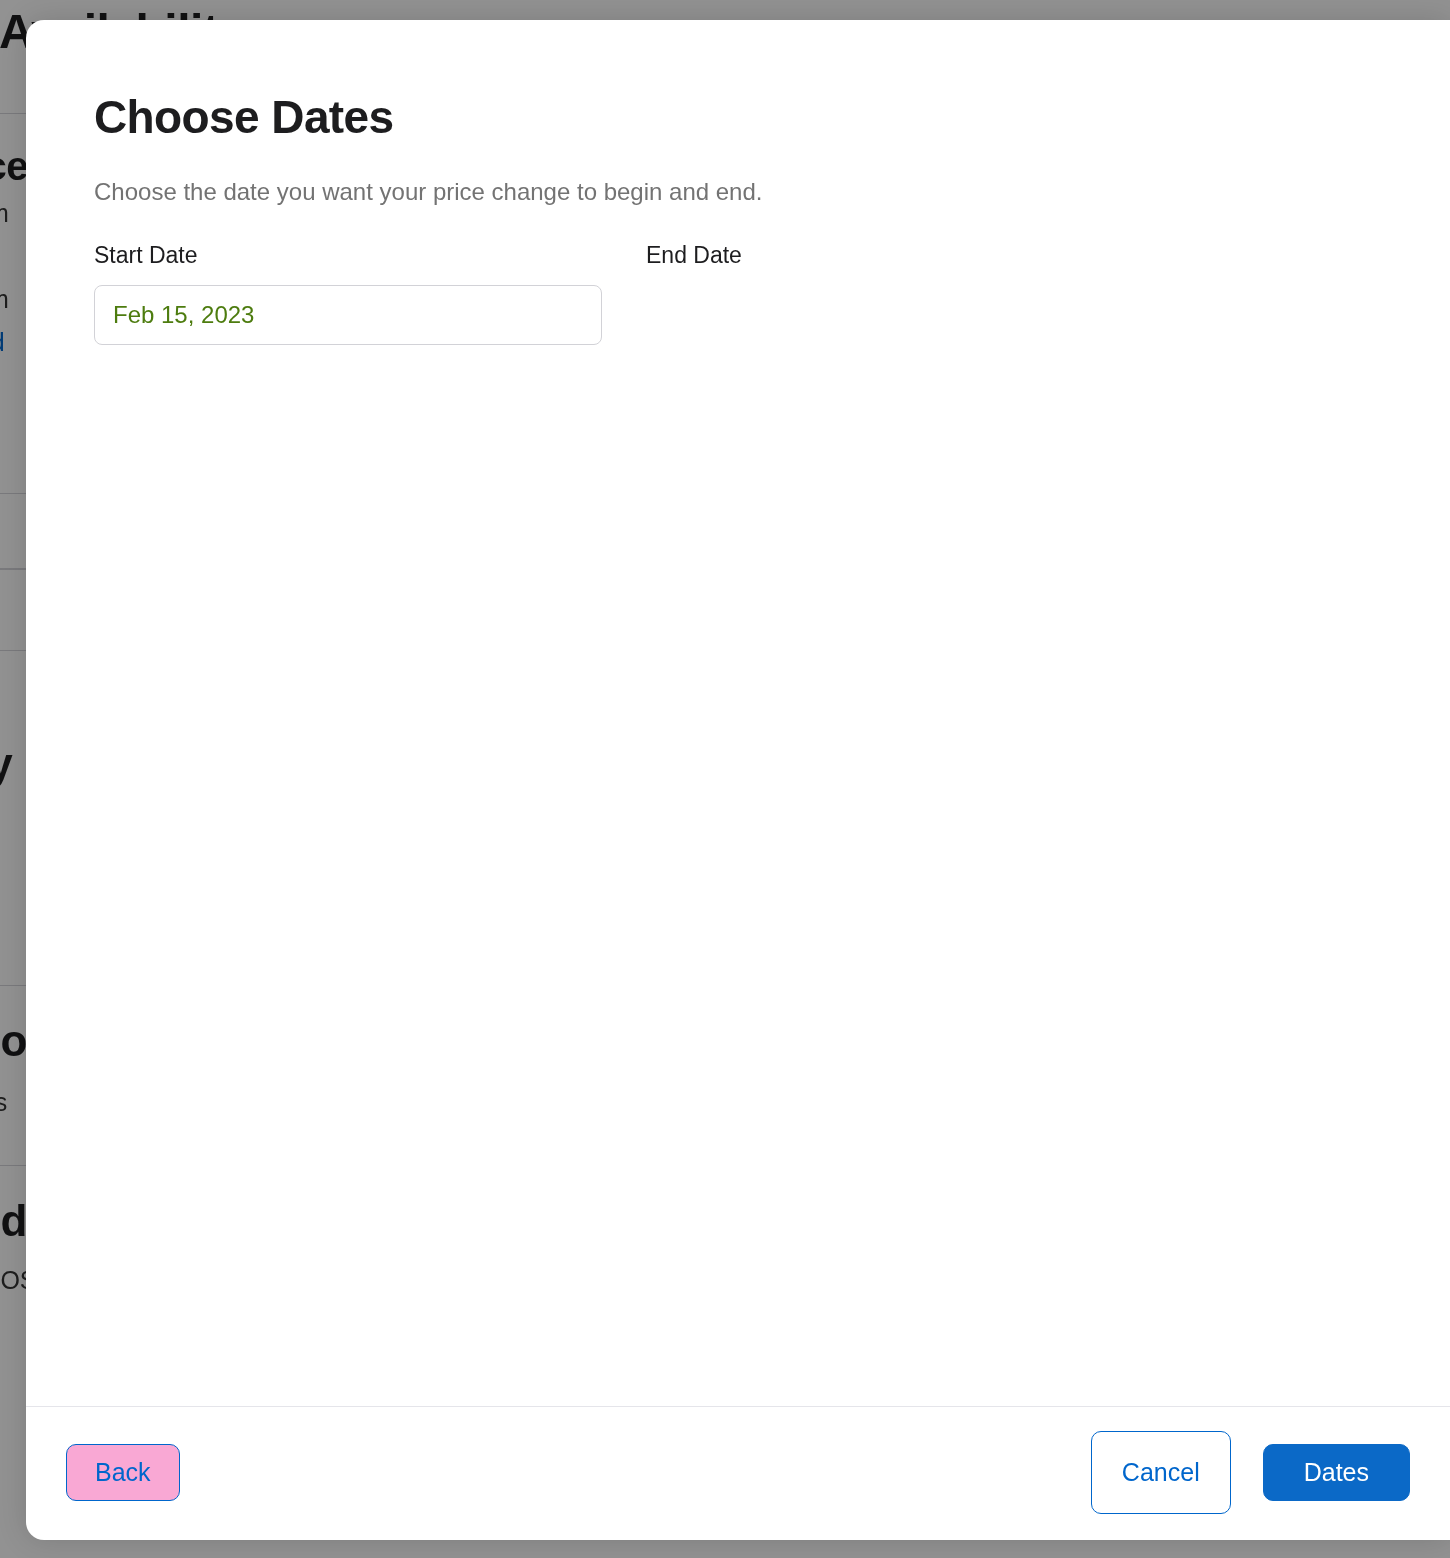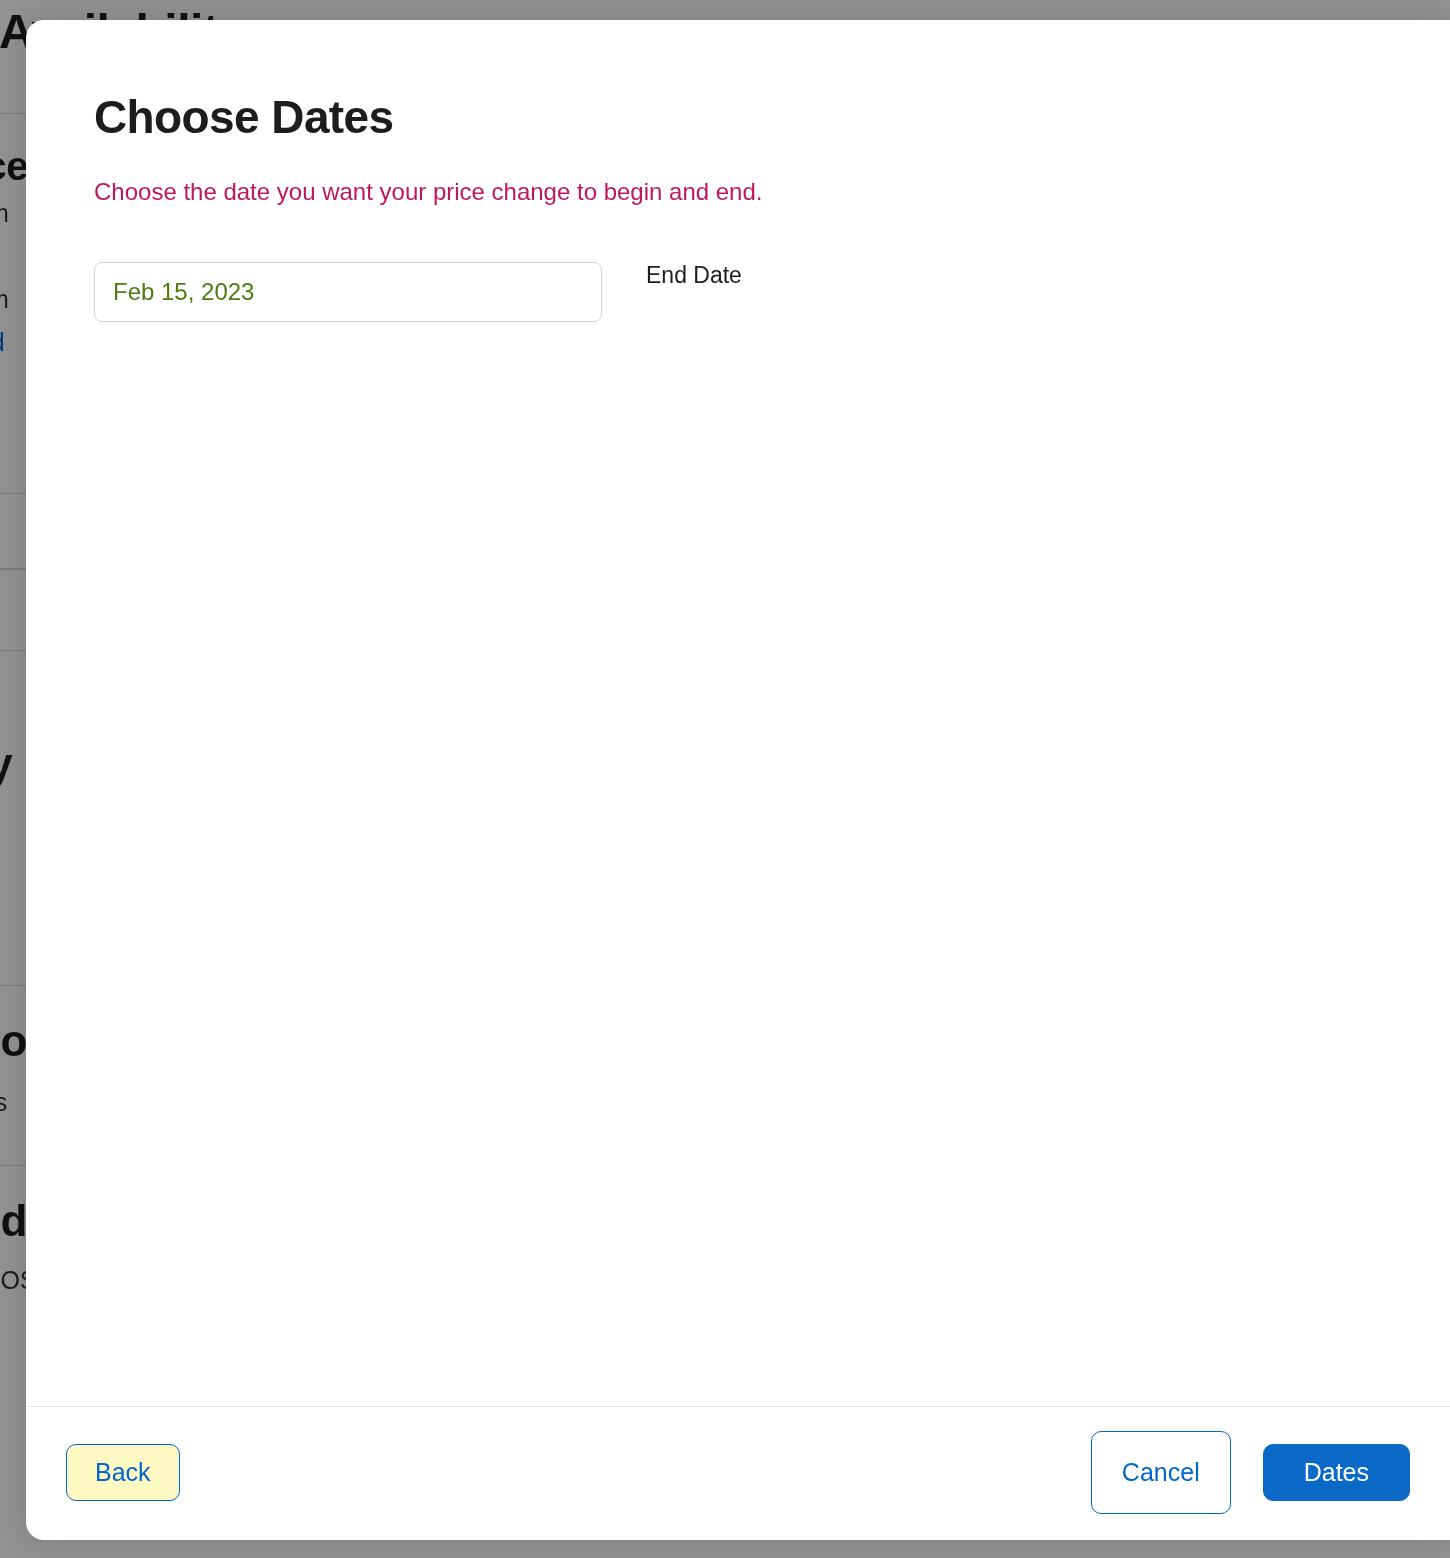--- a/index.html
+++ b/index.html
@@ -79,22 +79,22 @@
     }
     .modal-title {
       font-size: 46px;
       font-weight: 700;
       letter-spacing: -0.6px;
       color: #1d1d1f;
       margin-bottom: 32px;
     }
     .modal-desc {
       font-size: 24px;
-      color: #be185d;
-      margin-bottom: 54px;
+      color: #737373;
+      margin-bottom: 34px;
       line-height: 1.35;
     }
     .date-row {
       display: flex;
       gap: 44px;
     }
     .date-group {
       display: flex;
       flex-direction: column;
       width: 508px;
@@ -127,21 +127,21 @@
     .btn {
       font-family: inherit;
       font-size: 25px;
       font-weight: 400;
       border-radius: 10px;
       padding: 15px 28px;
       cursor: pointer;
       line-height: 1;
     }
     .btn-back {
-      background: #fef9c3;
+      background: #f9a8d4;
       color: #0066cc;
       border: 1.5px solid #0066cc;
       margin-right: auto;
     }
     .btn-cancel {
       background: #ffffff;
       color: #0066cc;
       border: 1.5px solid #0066cc;
       margin-right: 32px;
       padding: 28px 30px;
@@ -190,20 +190,21 @@
     </div>
   </div>
 </div>
 
 <div class="modal">
   <div class="modal-body">
     <h1 class="modal-title">Choose Dates</h1>
     <p class="modal-desc">Choose the date you want your price change to begin and end.</p>
     <div class="date-row">
       <div class="date-group">
+        <label class="date-label">Start Date</label>
         <input type="text" class="date-input" value="Feb 15, 2023" style="">
       </div>
       <div class="date-group">
         <label class="date-label">End Date</label>
       </div>
     </div>
   </div>
   <div class="modal-footer">
     <button class="btn btn-back">Back</button>
     <button class="btn btn-cancel">Cancel</button>

